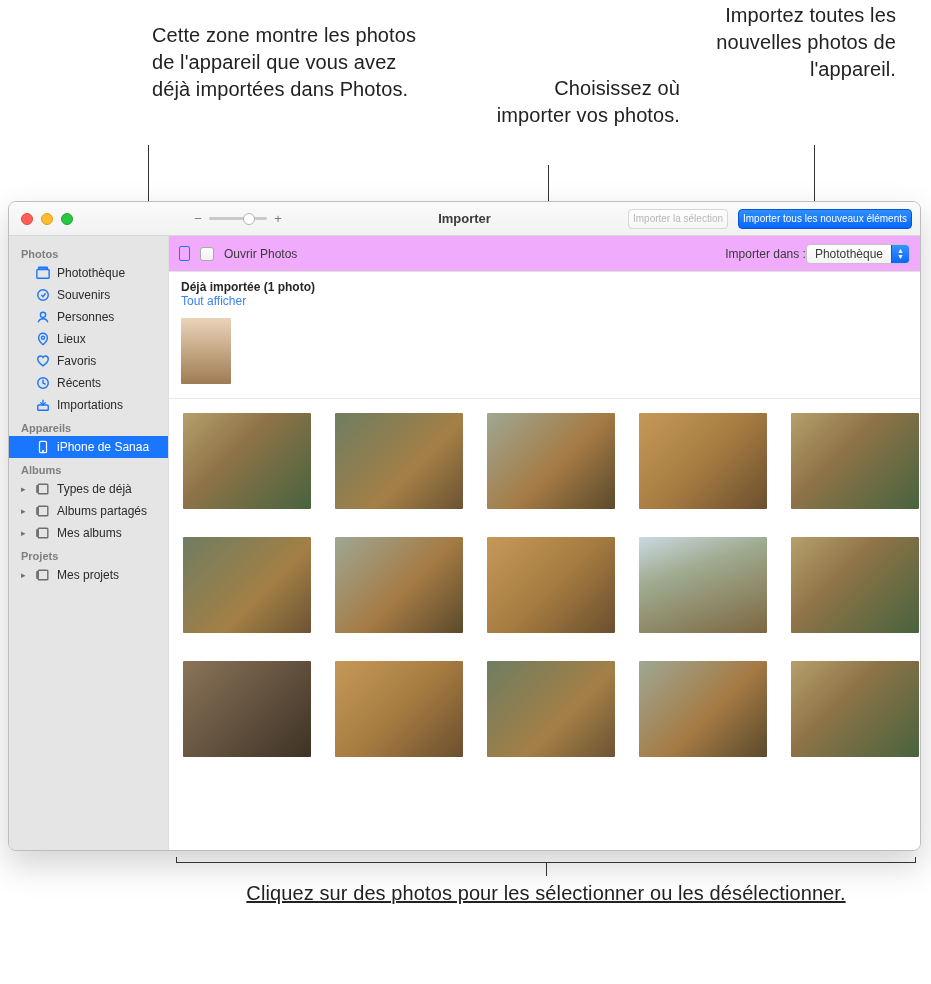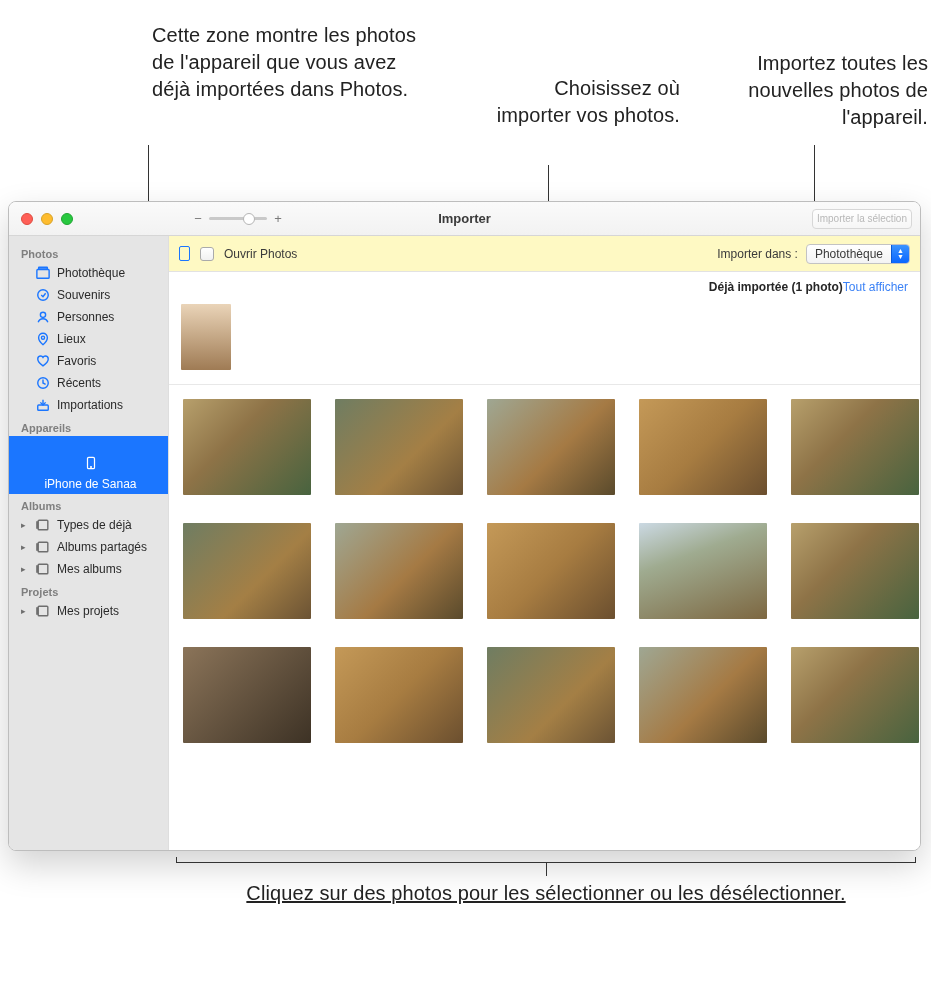--- a/index.html
+++ b/index.html
@@ -128,50 +128,49 @@
     white-space: nowrap;
   }
   .sb-item .chev {
     width: 8px; display: inline-block; color: #6e6e6e; font-size: 9px;
     visibility: hidden;
   }
   .sb-item.has-chev .chev { visibility: visible; }
   .sb-item.selected {
     background: #1b76ff;
     color: #fff;
-    flex-direction: column;
   }
   .sb-item.selected .icon svg { stroke: #fff; fill: none; }
   .sb-item .icon { width: 16px; height: 16px; display: inline-flex; align-items: center; justify-content: center; }
   .sb-item .icon svg { width: 14px; height: 14px; }
   .blue-stroke { stroke: #1b76ff; fill: none; stroke-width: 1.6; }
   .gray-stroke { stroke: #6e6e6e; fill: none; stroke-width: 1.6; }
 
   .main {
     flex: 1; display: flex; flex-direction: column; overflow: hidden;
   }
   .main-toolbar {
     height: 36px; flex-shrink: 0;
-    background: #fef9c3;
+    background: #f0abfc;
     border-bottom: 1px solid #e2e2e2;
     display: flex; align-items: center; gap: 10px;
     padding: 0 10px;
     font-size: 12px;
     color: #3a3a3a;
   }
   .device-mini-icon {
     width: 11px; height: 15px;
     border: 1px solid #1b76ff; border-radius: 2px;
   }
   .checkbox {
     width: 14px; height: 14px;
     border: 1px solid #aaa; border-radius: 3px;
     background: linear-gradient(#fff, #f1f1f1);
   }
-  .importto-label { margin-left: auto; display: flex; align-items: center; gap: 8px; }
+  .importto-label { margin-left: auto; display: flex; align-items: center; gap: 0; }
   .select {
     display: flex; align-items: center;
     border: 1px solid #c3c3c3;
     border-radius: 4px;
     background: linear-gradient(#fff, #f3f3f3);
     height: 20px;
     overflow: hidden;
   }
   .select .sel-text {
     padding: 0 8px; font-size: 12px;
@@ -182,22 +181,23 @@
     color: #fff;
     display: flex; flex-direction: column; align-items: center; justify-content: center;
     font-size: 7px; line-height: 6px;
     border-left: 1px solid #0a5ad6;
   }
 
   .scroll {
     flex: 1; overflow-y: auto; background: #fff;
   }
   .section-row {
-    display: flex; align-items: baseline; justify-content: flex-end;
+    display: flex; align-items: baseline; justify-content: space-between;
     padding: 8px 12px 0 12px;
+    flex-direction: column;
   }
   .section-title { font-weight: 600; font-size: 12px; }
   .section-link { color: #3b82f6; font-size: 12px; text-decoration: none; }
 
   .single-thumb { padding: 10px 12px 14px; border-bottom: 1px solid #e8e8e8; }
   .single-thumb .ph { width: 50px; height: 66px; }
 
   .grid {
     padding: 14px;
     display: grid;
@@ -240,21 +240,21 @@
 
 </style>
 </head>
 <body>
 <div class="stage">
 
 <div class="callout right" style="left:490px; top:75px; width:190px;">Choisissez où importer vos photos.</div>
 
 <div class="callout" style="left:152px; top:22px; width:280px;">Cette zone montre les photos de l'appareil que vous avez déjà importées dans Photos.</div>
 
-<div class="callout right" style="left:748px; top:2px; width:180px;margin-top:48px;">Importez toutes les nouvelles photos de l'appareil.</div>
+<div class="callout right" style="left:716px; top:2px; width:180px;">Importez toutes les nouvelles photos de l'appareil.</div>
 
 <div class="callout-line" style="left:148px; top:290px; width:1px; height:100px;"></div>
 <div class="callout-tick" style="left:148px; top:290px; width:10px; height:1px;"></div>
 <div class="callout-tick" style="left:148px; top:390px; width:10px; height:1px;"></div>
 <div class="callout-line" style="left:148px; top:145px; width:1px; height:145px;"></div>
 
 <div class="callout-line" style="left:548px; top:165px; width:1px; height:90px;"></div>
 <div class="callout-line" style="left:814px; top:145px; width:1px; height:70px;"></div>
 
 <div class="window">
@@ -271,20 +271,21 @@
       <div class="slider-track">
         <div class="slider-thumb"></div>
       </div>
       <span class="plus">+</span>
     </div>
 
     <div class="title-center">Importer</div>
 
     <div class="title-buttons">
       <div class="tb-btn tb-disabled">Importer la sélection</div>
+      <div class="tb-btn tb-primary">Importer tous les nouveaux éléments</div>
     </div>
   </div>
 
   <div class="body">
 
     <div class="sidebar">
 
       <div class="sb-section-title">Photos</div>
 
       <div class="sb-item">

